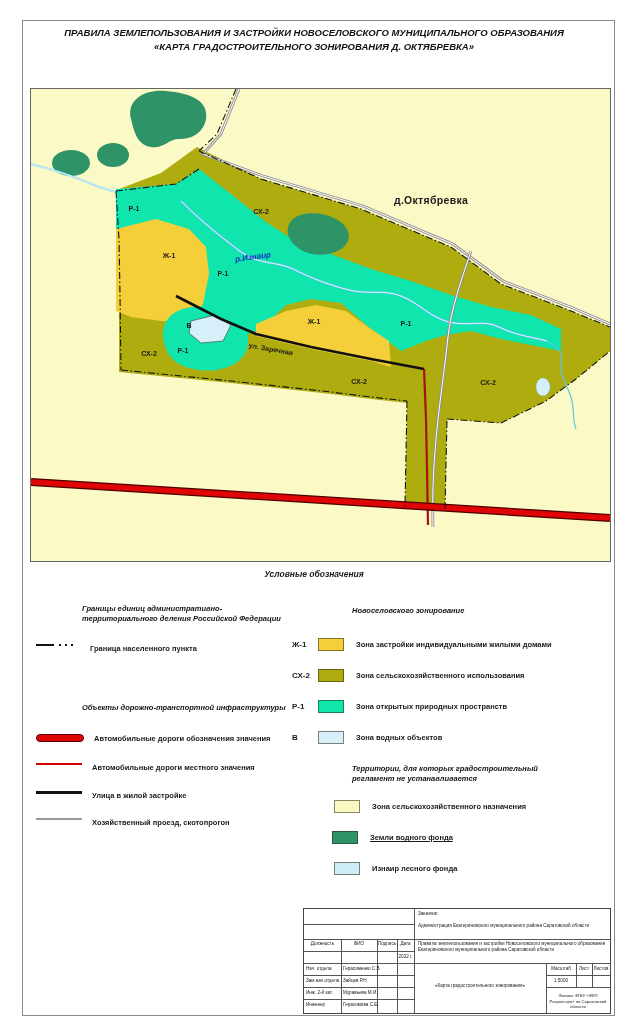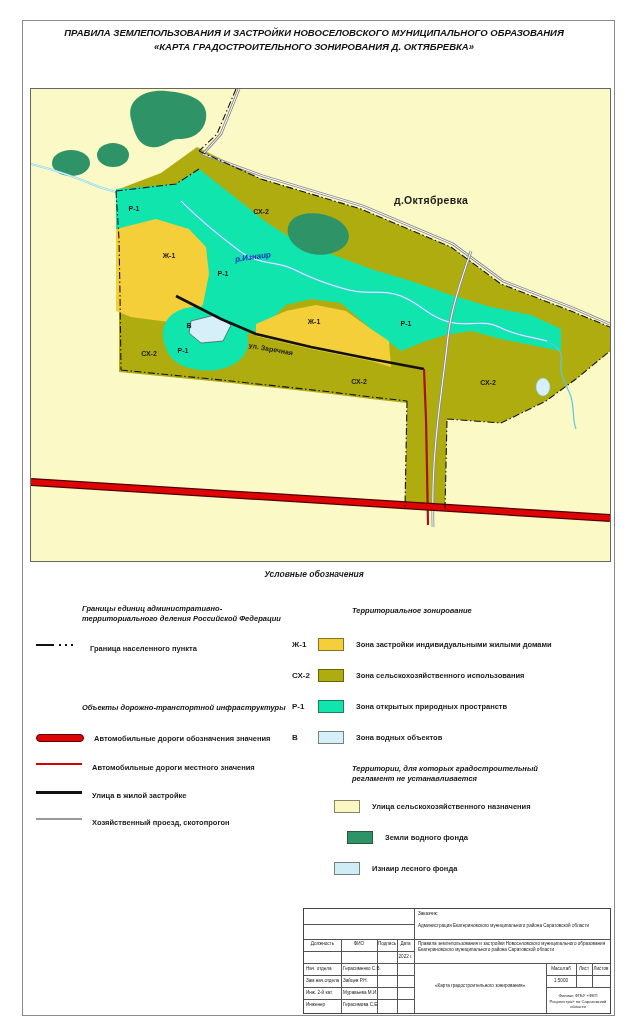--- a/index.html
+++ b/index.html
@@ -116,21 +116,21 @@
 </div>
 <div class="lg-item" style="left:36px;top:791px;">
   <span class="sym sym-street"></span>
   <span class="lg-label">Улица в жилой застройке</span>
 </div>
 <div class="lg-item" style="left:36px;top:818px;">
   <span class="sym sym-proezd"></span>
   <span class="lg-label">Хозяйственный проезд, скотопрогон</span>
 </div>
 
-<div class="lg-title" style="left:352px;top:606px;width:220px;">Территориальное зонирование</div>
+<div class="lg-title" style="left:352px;top:606px;width:220px;">Новоселовского зонирование</div>
 <div class="zrow" style="left:292px;top:638px;">
   <span class="zcode">Ж-1</span>
   <span class="swatch" style="background: rgb(244, 207, 57);"></span>
   <span class="lg-label">Зона застройки индивидуальными жилыми домами</span>
 </div>
 <div class="zrow" style="left:292px;top:669px;">
   <span class="zcode">СХ-2</span>
   <span class="swatch" style="background: rgb(175, 172, 16);"></span>
   <span class="lg-label">Зона сельскохозяйственного использования</span>
 </div>
@@ -140,23 +140,23 @@
   <span class="lg-label">Зона открытых природных пространств</span>
 </div>
 <div class="zrow" style="left:292px;top:731px;">
   <span class="zcode">В</span>
   <span class="swatch" style="background: rgb(214, 239, 248);"></span>
   <span class="lg-label">Зона водных объектов</span>
 </div>
 <div class="lg-title" style="left:352px;top:764px;width:205px;">Территории, для которых градостроительный регламент не устанавливается</div>
 <div class="zrow" style="left:334px;top:800px;">
   <span class="swatch" style="background: rgb(251, 247, 195);"></span>
-  <span class="lg-label">Улица сельскохозяйственного назначения</span>
-</div>
-<div class="zrow" style="left:347px;top:831px;">
+  <span class="lg-label">Зона сельскохозяйственного назначения</span>
+</div>
+<div class="zrow" style="left:332px;top:831px;text-decoration:underline;">
   <span class="swatch" style="background: rgb(46, 148, 103);"></span>
   <span class="lg-label">Земли водного фонда</span>
 </div>
 <div class="zrow" style="left:334px;top:862px;">
   <span class="swatch" style="background: rgb(207, 237, 247);"></span>
   <span class="lg-label">Изнаир лесного фонда</span>
 </div>
 
 <div class="stamp">
 

